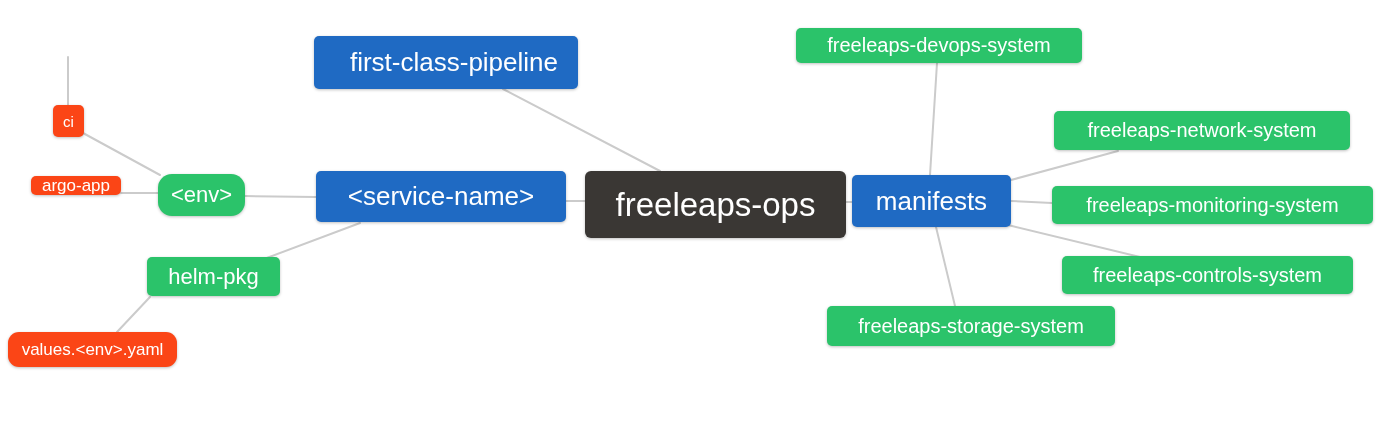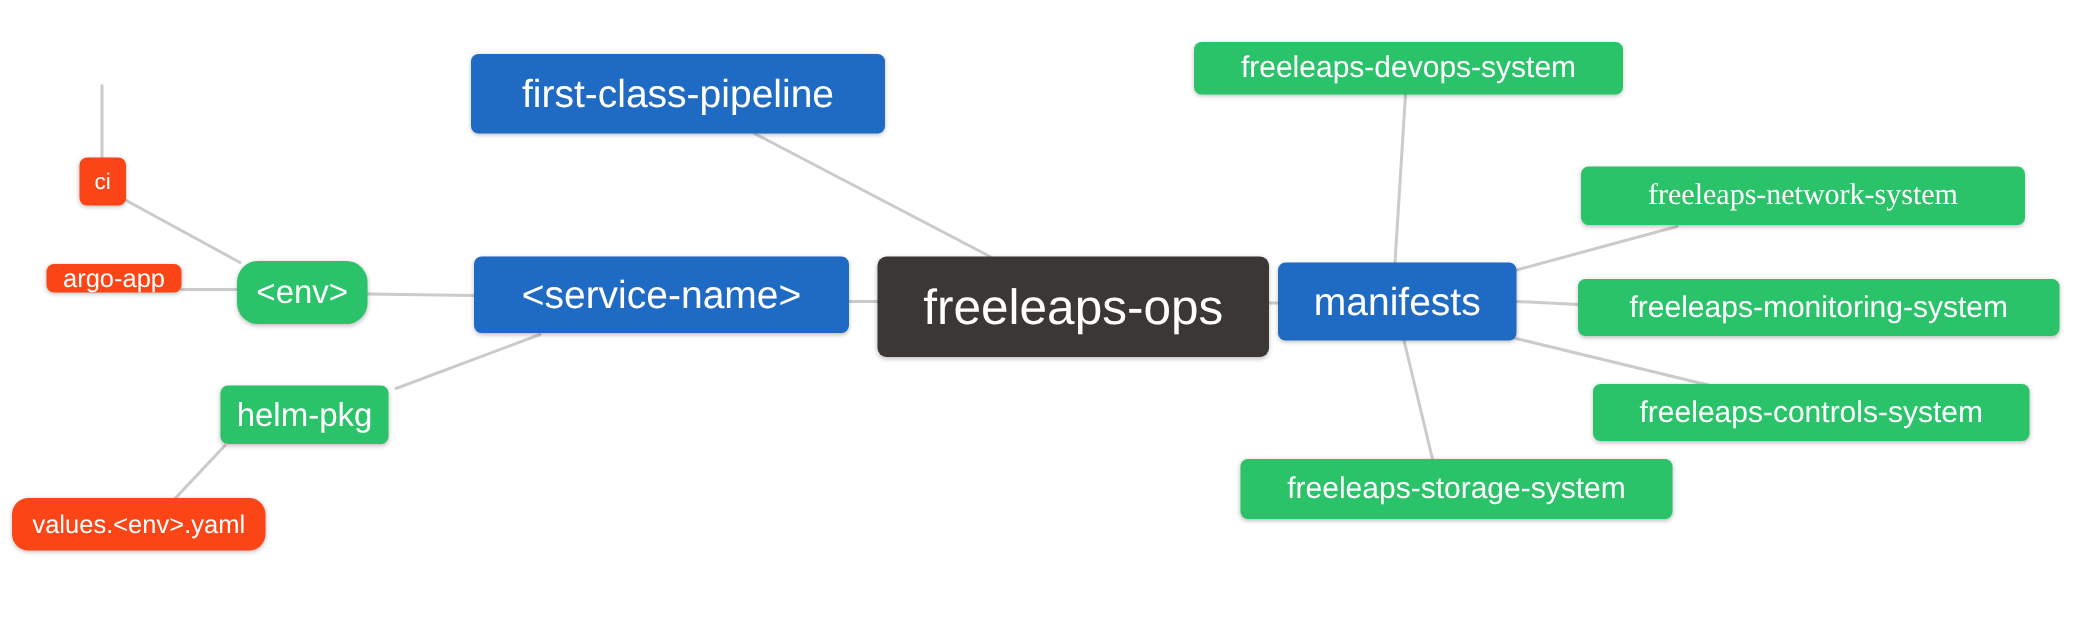--- a/index.html
+++ b/index.html
@@ -44,28 +44,28 @@
   .fs17 { font-size: 17px; }
   .fs20 { font-size: 20px; }
   .fs22 { font-size: 22px; }
   .fs26 { font-size: 26px; }
   .fs33 { font-size: 33px; }
   
   #n-jenkinsfile { left: 20px;   top: 27px;  width: 96px;  height: 30px; }
   #n-ci          { left: 53px;   top: 105px; width: 31px;  height: 32px; }
   #n-argo-app    { left: 31px;   top: 176px; width: 90px;  height: 19px; }
   #n-env         { left: 158px;  top: 174px; width: 87px;  height: 42px; border-radius: 14px; }
-  #n-helm-pkg    { left: 147px;  top: 257px; width: 112px; height: 39px; }
+  #n-helm-pkg    { left: 147px;  top: 257px; width: 133px; height: 39px; }
   #n-values      { left: 8px;    top: 332px; width: 169px; height: 35px; border-radius: 11px; }
-  #n-fcp         { left: 314px;  top: 36px;  width: 276px; height: 53px; }
+  #n-fcp         { left: 314px;  top: 36px;  width: 248px; height: 53px; padding-left: 16px; }
   #n-service     { left: 316px;  top: 171px; width: 250px; height: 51px; }
   #n-ops         { left: 585px;  top: 171px; width: 261px; height: 67px; }
   #n-manifests   { left: 852px;  top: 175px; width: 159px; height: 52px; }
   #n-devops      { left: 796px;  top: 28px;  width: 286px; height: 35px; }
-  #n-network     { left: 1054px; top: 111px; width: 296px; height: 39px; font-family: Liberation Serif, serif; }
+  #n-network     { left: 1054px; top: 111px; width: 296px; height: 39px; }
   #n-monitoring  { left: 1052px; top: 186px; width: 321px; height: 38px; }
   #n-controls    { left: 1062px; top: 256px; width: 291px; height: 38px; }
   #n-storage     { left: 816px;  top: 306px; width: 288px; height: 40px; margin-left: 11px; }
 </style>
 </head>
 <body>
 
 <div class="canvas">
 
   <svg class="edges" width="1390" height="421" aria-hidden="true">

